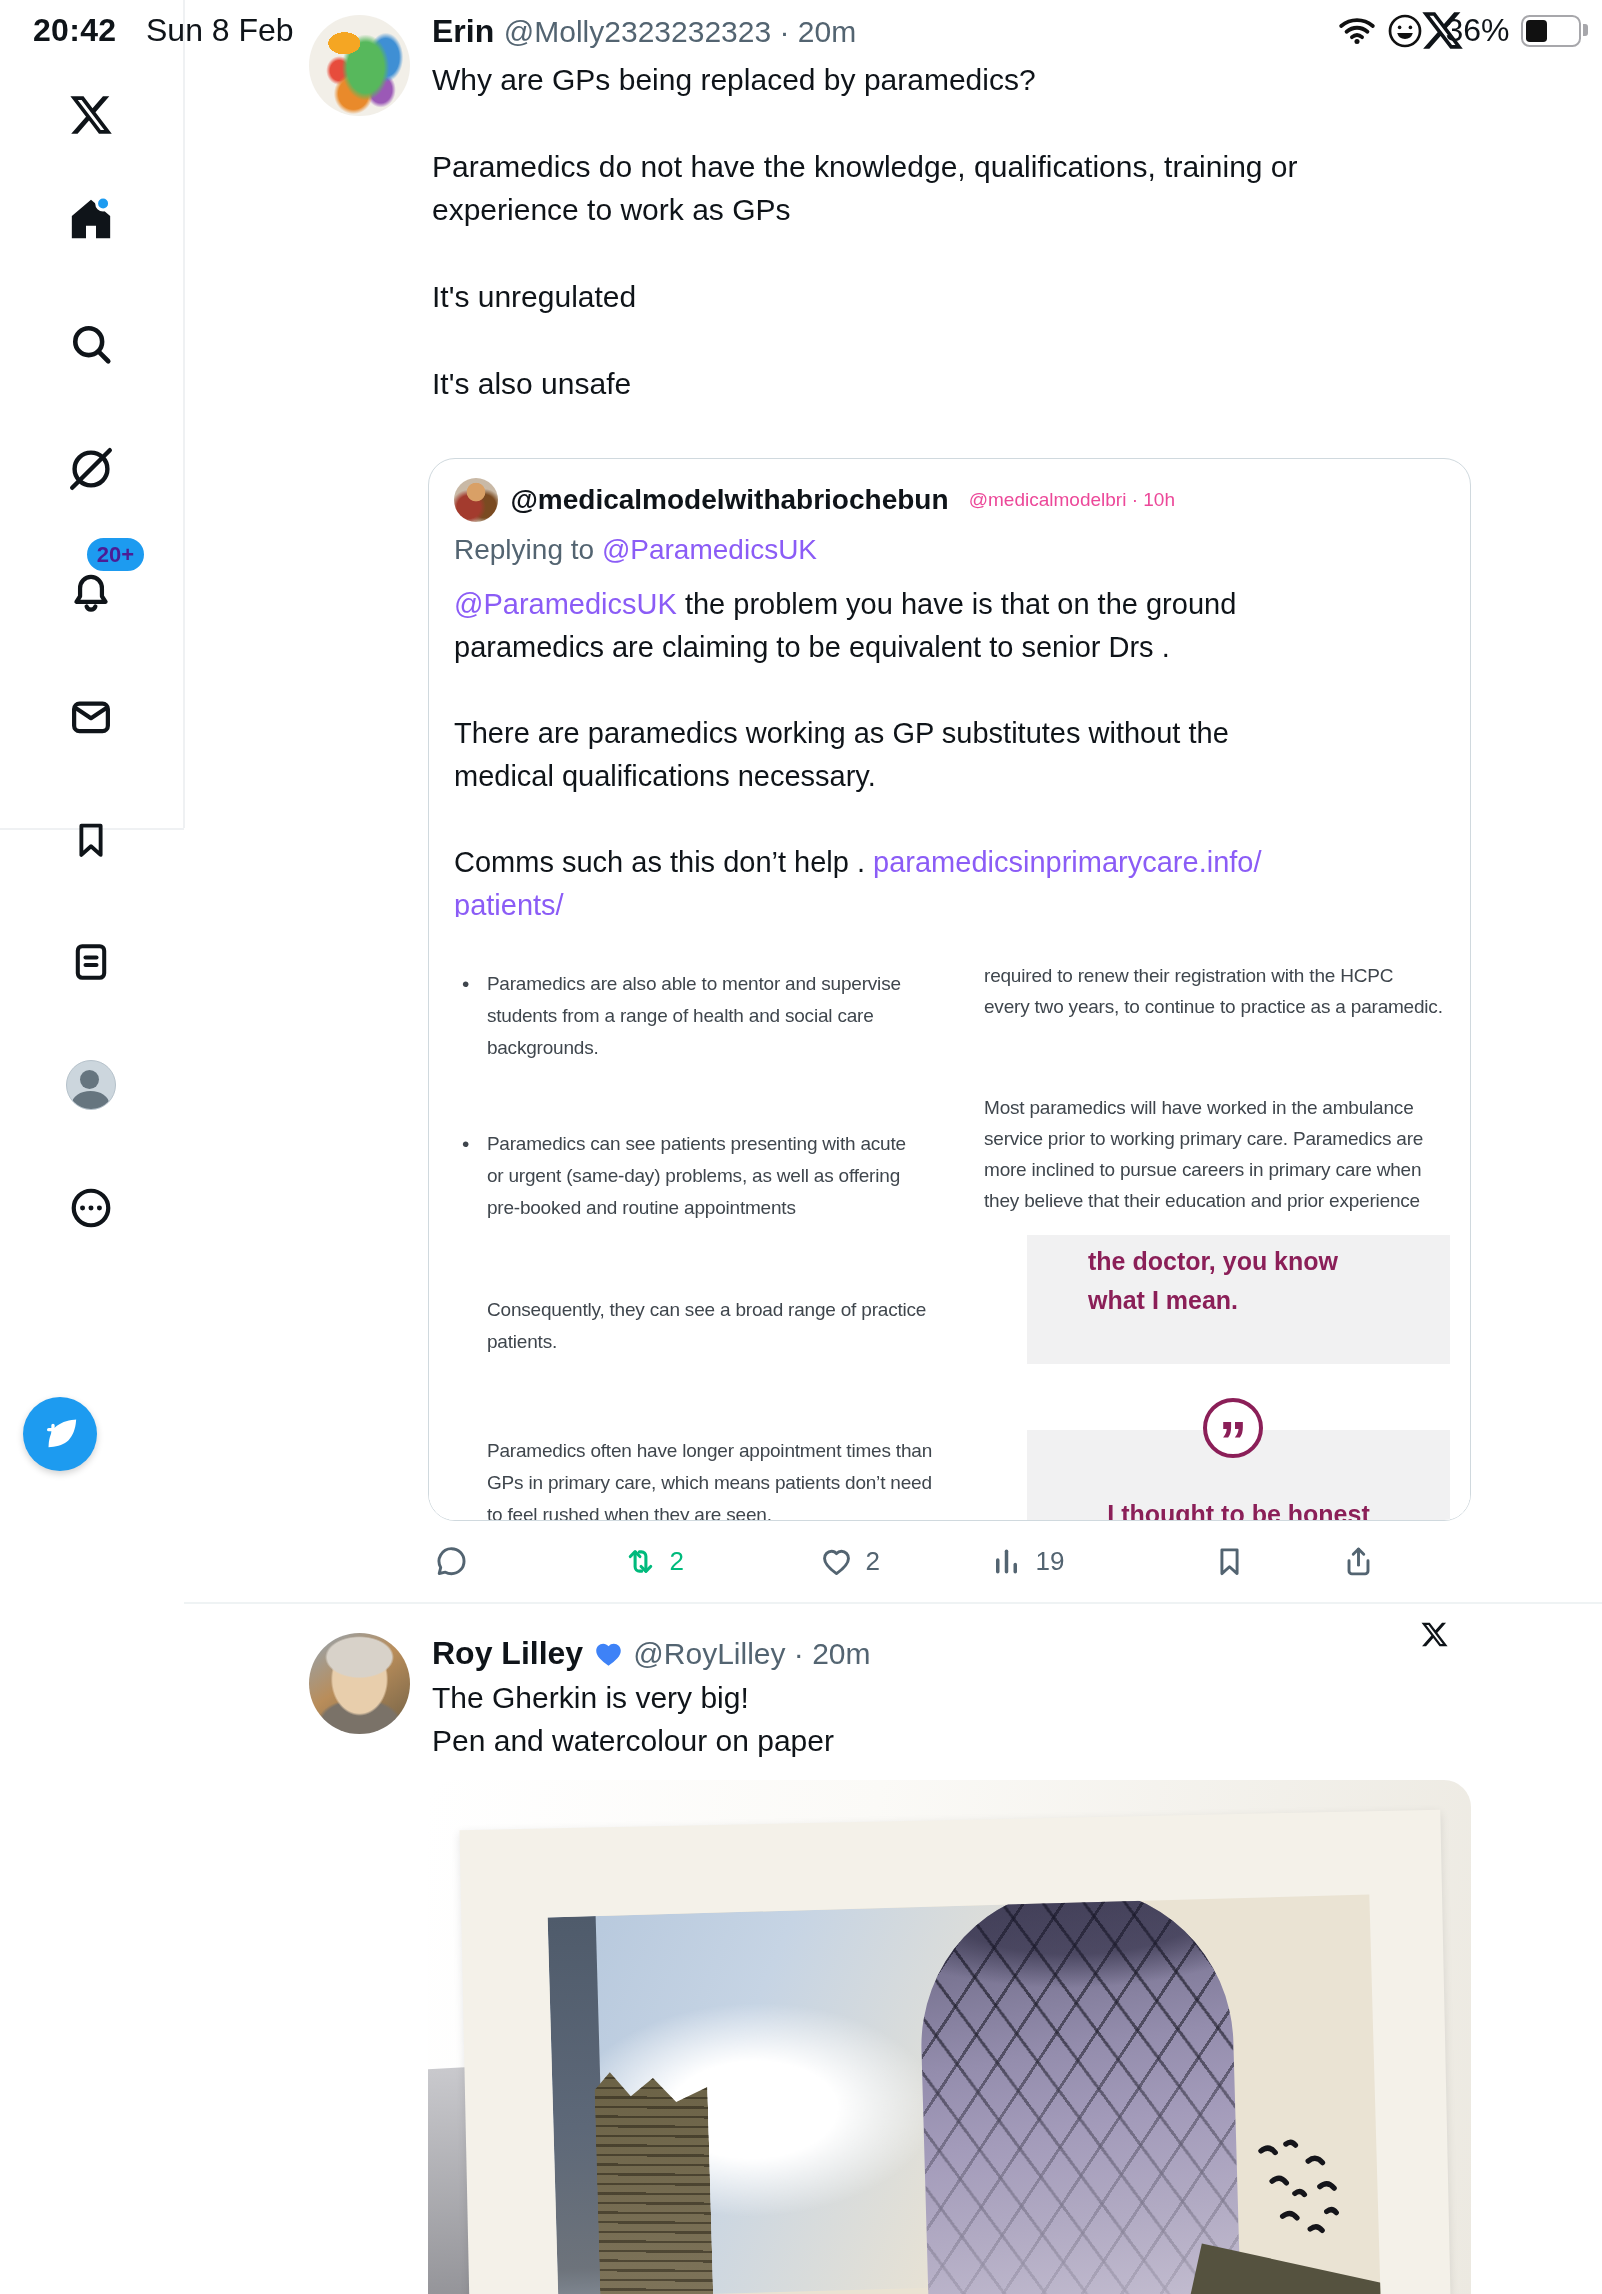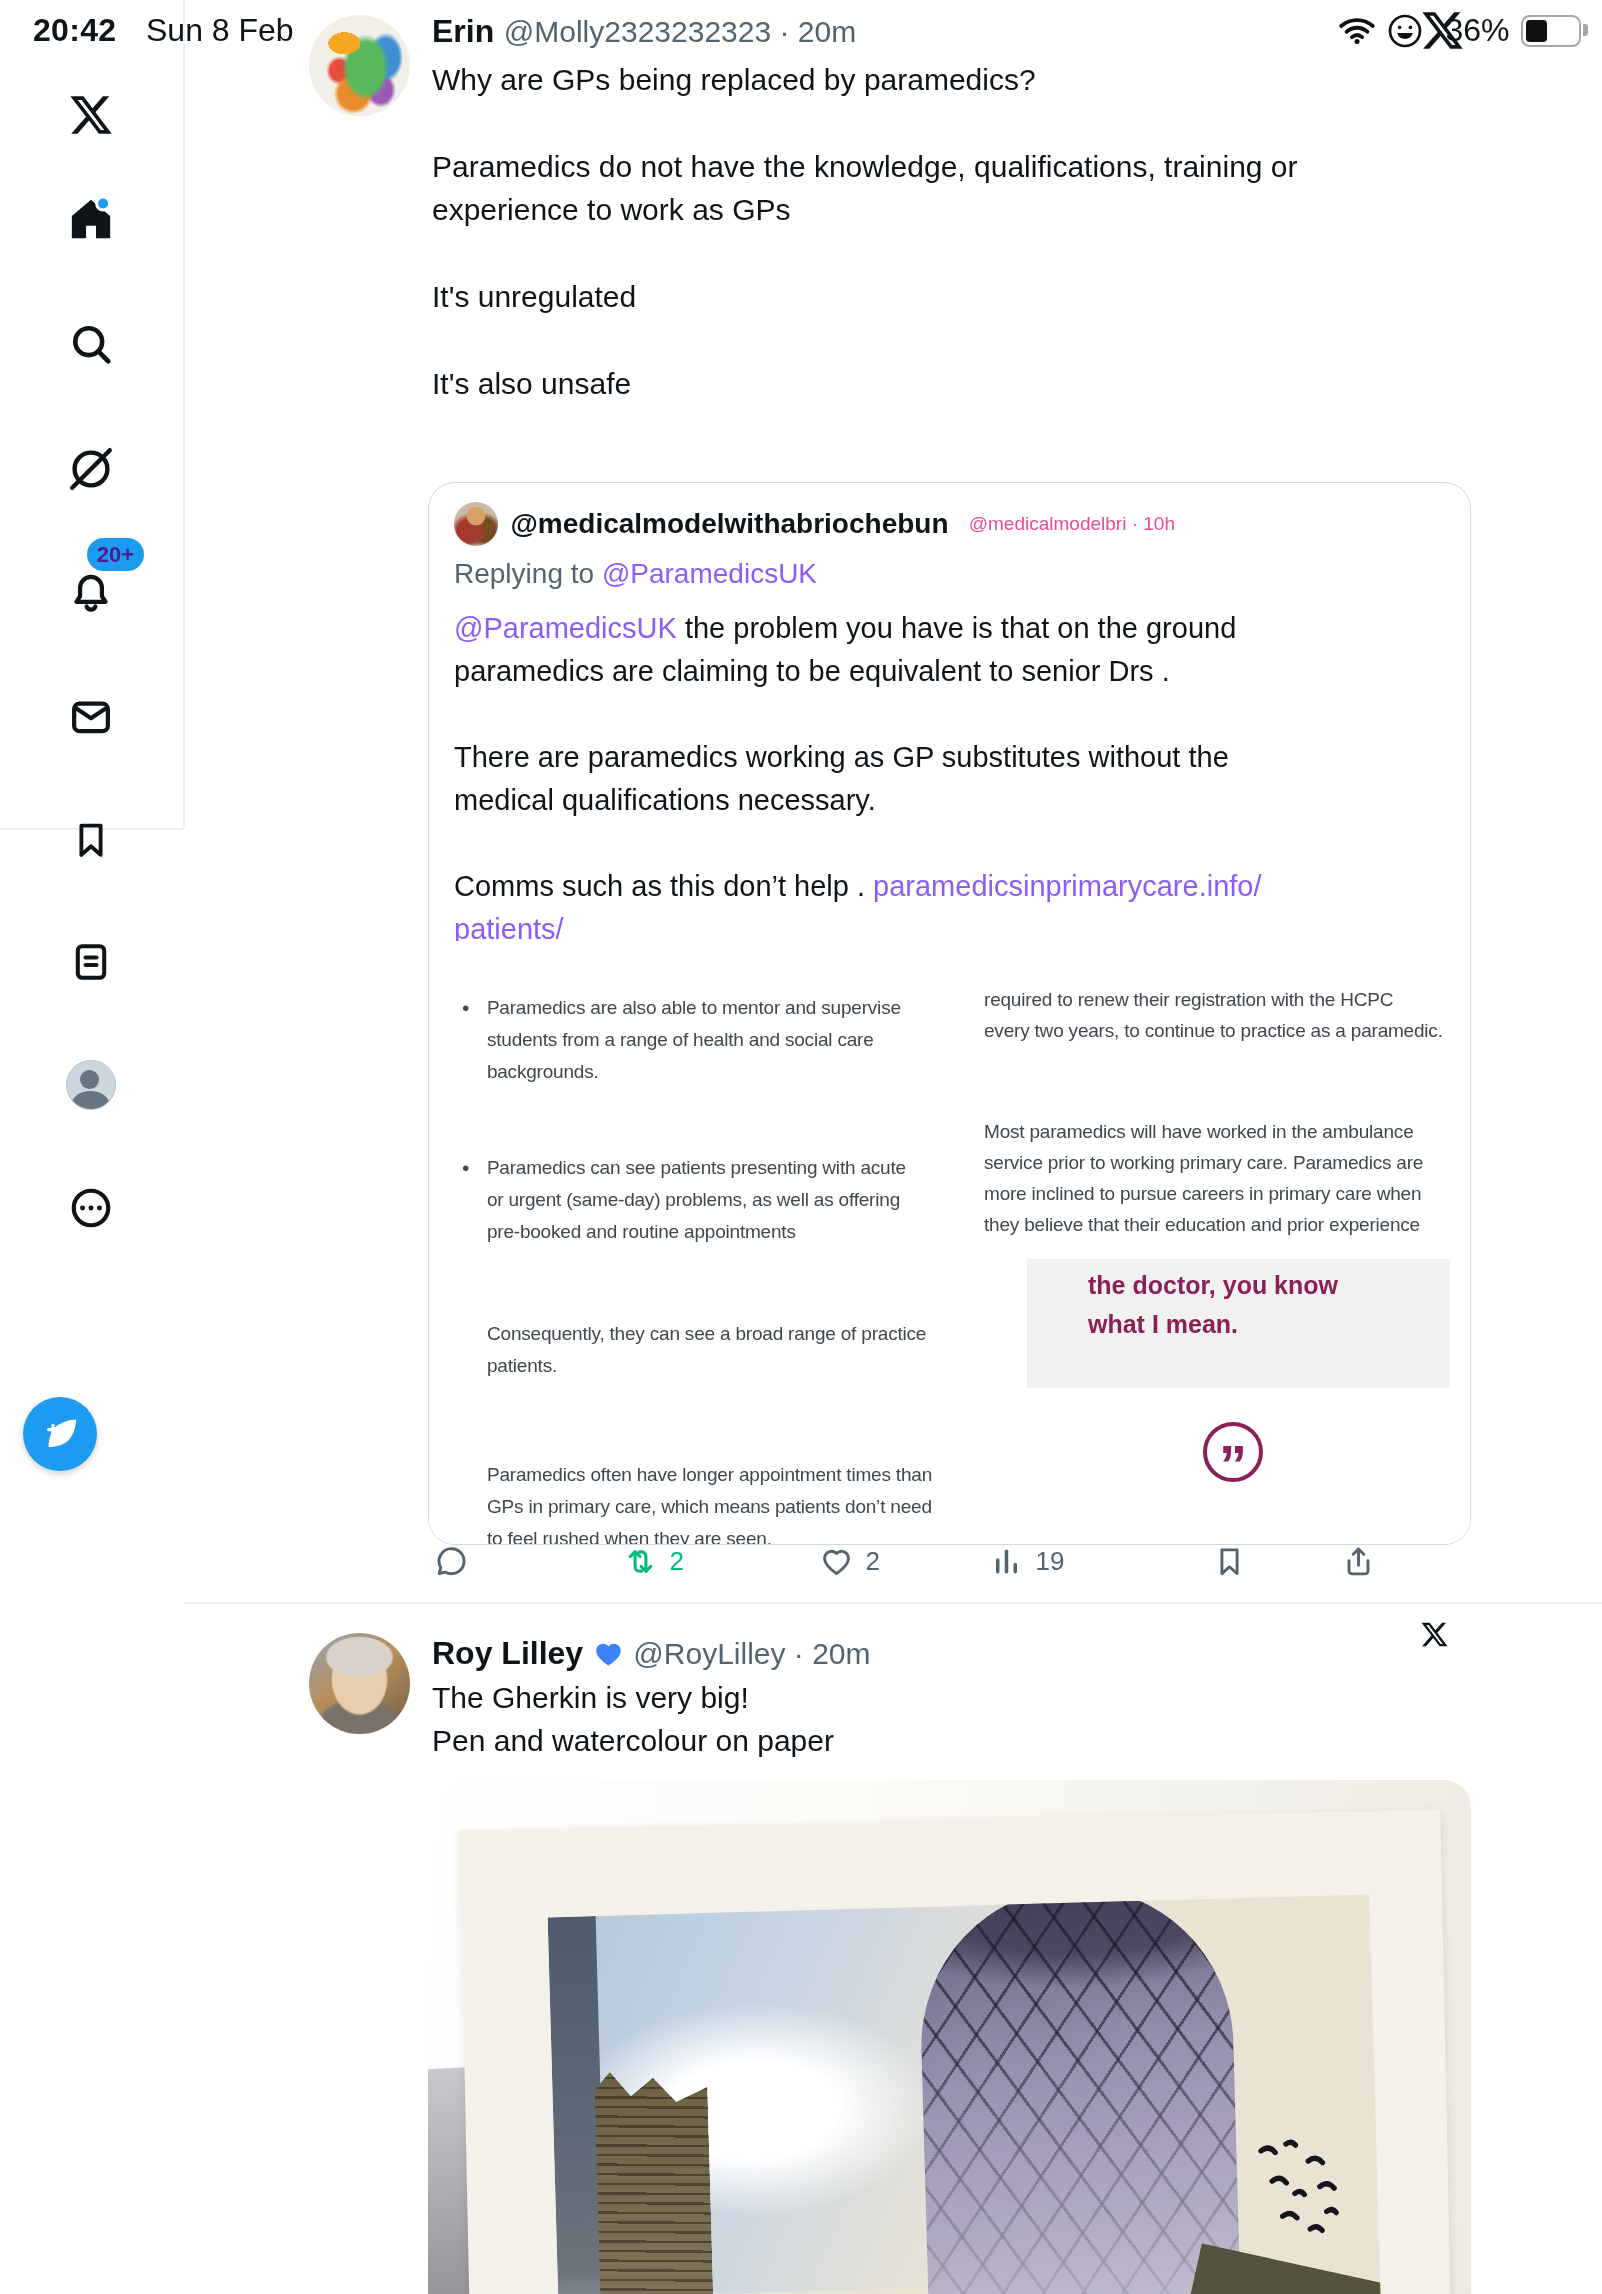--- a/index.html
+++ b/index.html
@@ -43,21 +43,21 @@
       #f2efe8;}
   .t-head{font-size:30px;white-space:nowrap;}
   .t-name{font-weight:700;font-size:32px;}
   .t-meta{color:#536471;margin-left:9.6px;}
   .t1-head{left:432px;top:13.4px;}
   .t1-body{left:432px;top:58px;width:922px;font-size:30px;line-height:43px;}
   .t1-body p{margin:0 0 44px 0;}
 
   
   .qcard{left:428px;top:458px;width:1043px;height:1063px;border:1.9px solid #d0d9de;border-radius:27px;
-         overflow:hidden;box-sizing:border-box;background:#fff;margin-top:24px;}
+         overflow:hidden;box-sizing:border-box;background:#fff;}
   .q-head{display:flex;align-items:center;gap:12.5px;margin:19px 25px 0;white-space:nowrap;}
   .q-avatar{width:44px;height:44px;border-radius:50%;flex:0 0 44px;
     background:
       radial-gradient(circle at 50% 32%,#d9a066 0 24%,rgba(0,0,0,0) 26%),
       radial-gradient(circle at 33% 66%,#a33b2e 0 28%,rgba(0,0,0,0) 42%),
       radial-gradient(circle at 69% 64%,#7a4a21 0 28%,rgba(0,0,0,0) 42%),
       #c9b9a6;}
   .q-name{font-weight:700;font-size:28px;}
   .q-meta{color:#ec4899;font-size:19px;margin-left:7.7px;}
   .q-reply{margin:11.5px 25px 0;font-size:28px;color:#536471;}
@@ -328,20 +328,23 @@
 patients.</p>
         <p>Paramedics often have longer appointment times than
 GPs in primary care, which means patients don’t need
 to feel rushed when they are seen.</p>
         
       </div>
       <div class="tbox tbox1">
         <div class="tq">the doctor, you know
 what I mean.</div>
       </div>
+      <div class="tbox tbox2">
+        <div class="tq">I thought to be honest</div>
+      </div>
       <div class="qcircle">
           <span>”</span>
         </div>
     </div>
   </div>
 </div>
 
 <div class="abs eng" style="left:434px">
   <svg width="35" height="35" viewBox="0 0 24 24" fill="none" stroke="currentColor" stroke-width="2" stroke-linecap="round" stroke-linejoin="round">
     <path d="M12 3.2a8.6 8.6 0 0 1 8.6 8.6A8.6 8.6 0 0 1 12 20.4c-1.5 0-3-.4-4.2-1.1L3.6 20.2l1-4.1A8.6 8.6 0 0 1 12 3.2z"></path>

